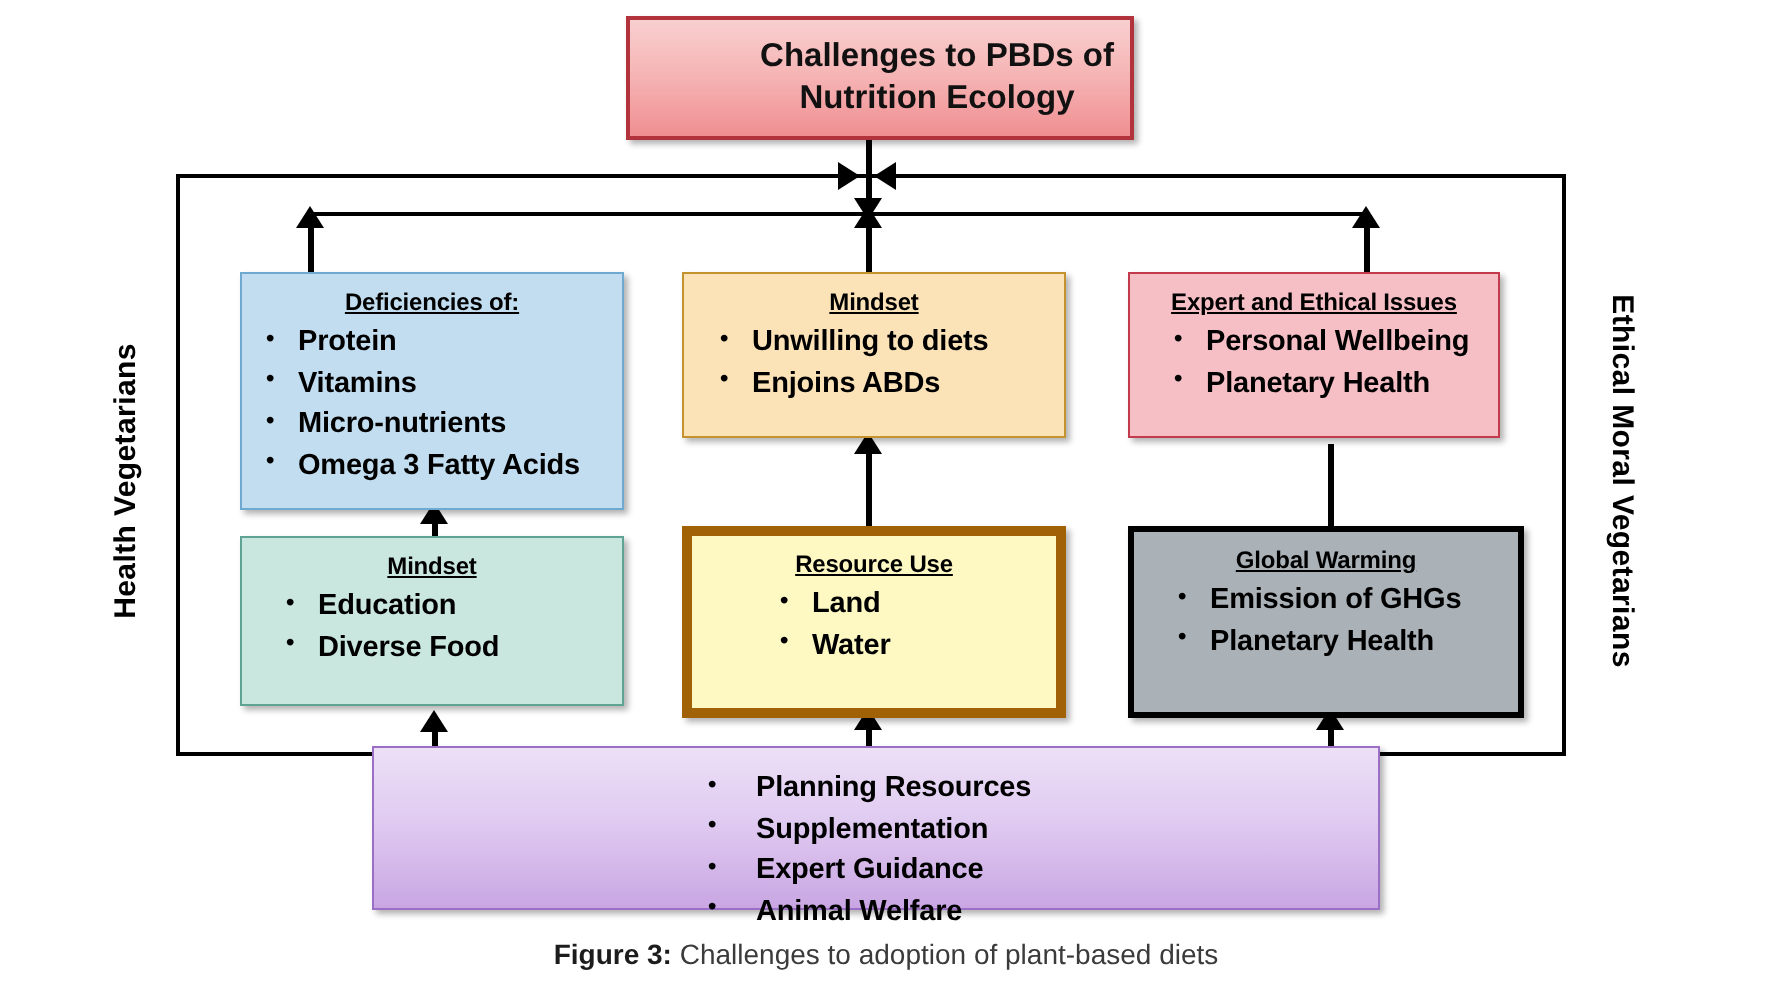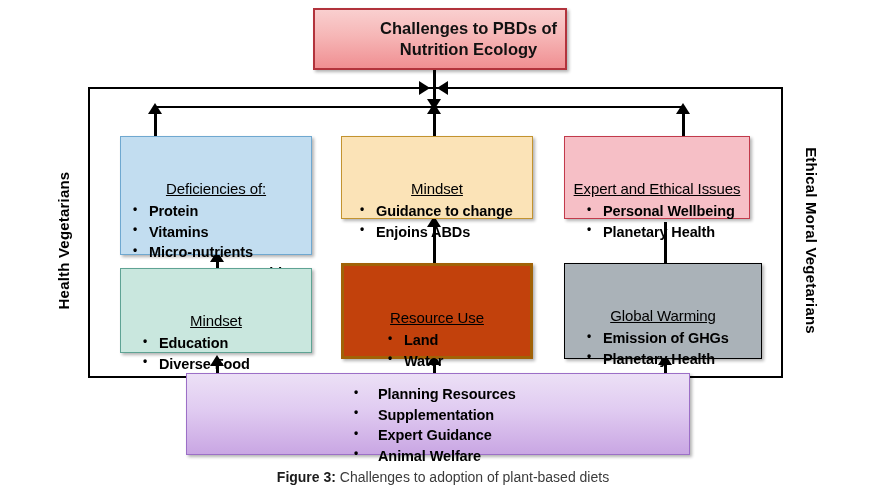--- a/index.html
+++ b/index.html
@@ -22,28 +22,27 @@
   
   .node {
     position: absolute;
     border: 1px solid #777;
     box-shadow: 2px 2px 3px rgba(0,0,0,0.30);
     padding: 6px 8px 6px 8px;
     z-index: 5;
   }
   .node .title {
     text-align: center;
-    font-weight: normal;
-    font-size: 15px;
+    font-weight: bold;
+    font-size: 12px;
     color: #000;
     text-decoration: underline;
     letter-spacing: -0.1px;
     line-height: 1.35;
     white-space: nowrap;
-    margin-top: 36px;
   }
   .node ul {
     list-style: none;
     margin: 2px 0 0 0;
     padding: 0;
   }
   .node ul li {
     position: relative;
     font-size: 14.5px;
     font-weight: bold;
@@ -91,27 +90,27 @@
     background: #f6bfc6;
     border: 1px solid #c23a4b;
   }
   #node-planning {
     left: 120px; top: 268px; width: 192px; height: 85px;
     background: #c9e7de;
     border: 1px solid #5fa394;
   }
   #node-resource {
     left: 341px; top: 263px; width: 192px; height: 96px;
-    background: #c2410c;
-    border: 3px solid #a16207;
+    background: #fef9c3;
+    border: 5px solid #a16207;
   }
   #node-warming {
     left: 564px; top: 263px; width: 198px; height: 96px;
     background: #aab2b8;
-    border: 1px solid #000000;
+    border: 3px solid #000000;
   }
   #node-bottom {
     left: 186px; top: 373px; width: 504px; height: 82px;
     background: linear-gradient(to bottom, #ece0f6 0%, #e0cbf1 45%, #c9a6e3 100%);
     border: 1px solid #9c6fc7;
     padding-top: 8px;
     z-index: 8;
   }
   #node-bottom ul { margin-left: 155px; }
   #node-bottom ul li { padding-left: 28px; }
@@ -250,21 +249,21 @@
       <li>Protein</li>
       <li>Vitamins</li>
       <li>Micro-nutrients</li>
       <li>Omega 3 Fatty Acids</li>
     </ul>
   </div>
 
   <div class="node" id="node-mindset">
     <div class="title">Mindset</div>
     <ul>
-      <li>Guidance to change</li>
+      <li>Unwilling to diets</li>
       <li>Enjoins ABDs</li>
     </ul>
   </div>
 
   <div class="node" id="node-moral">
     <div class="title">Expert and Ethical Issues</div>
     <ul>
       <li>Personal Wellbeing</li>
       <li>Planetary Health</li>
     </ul>

